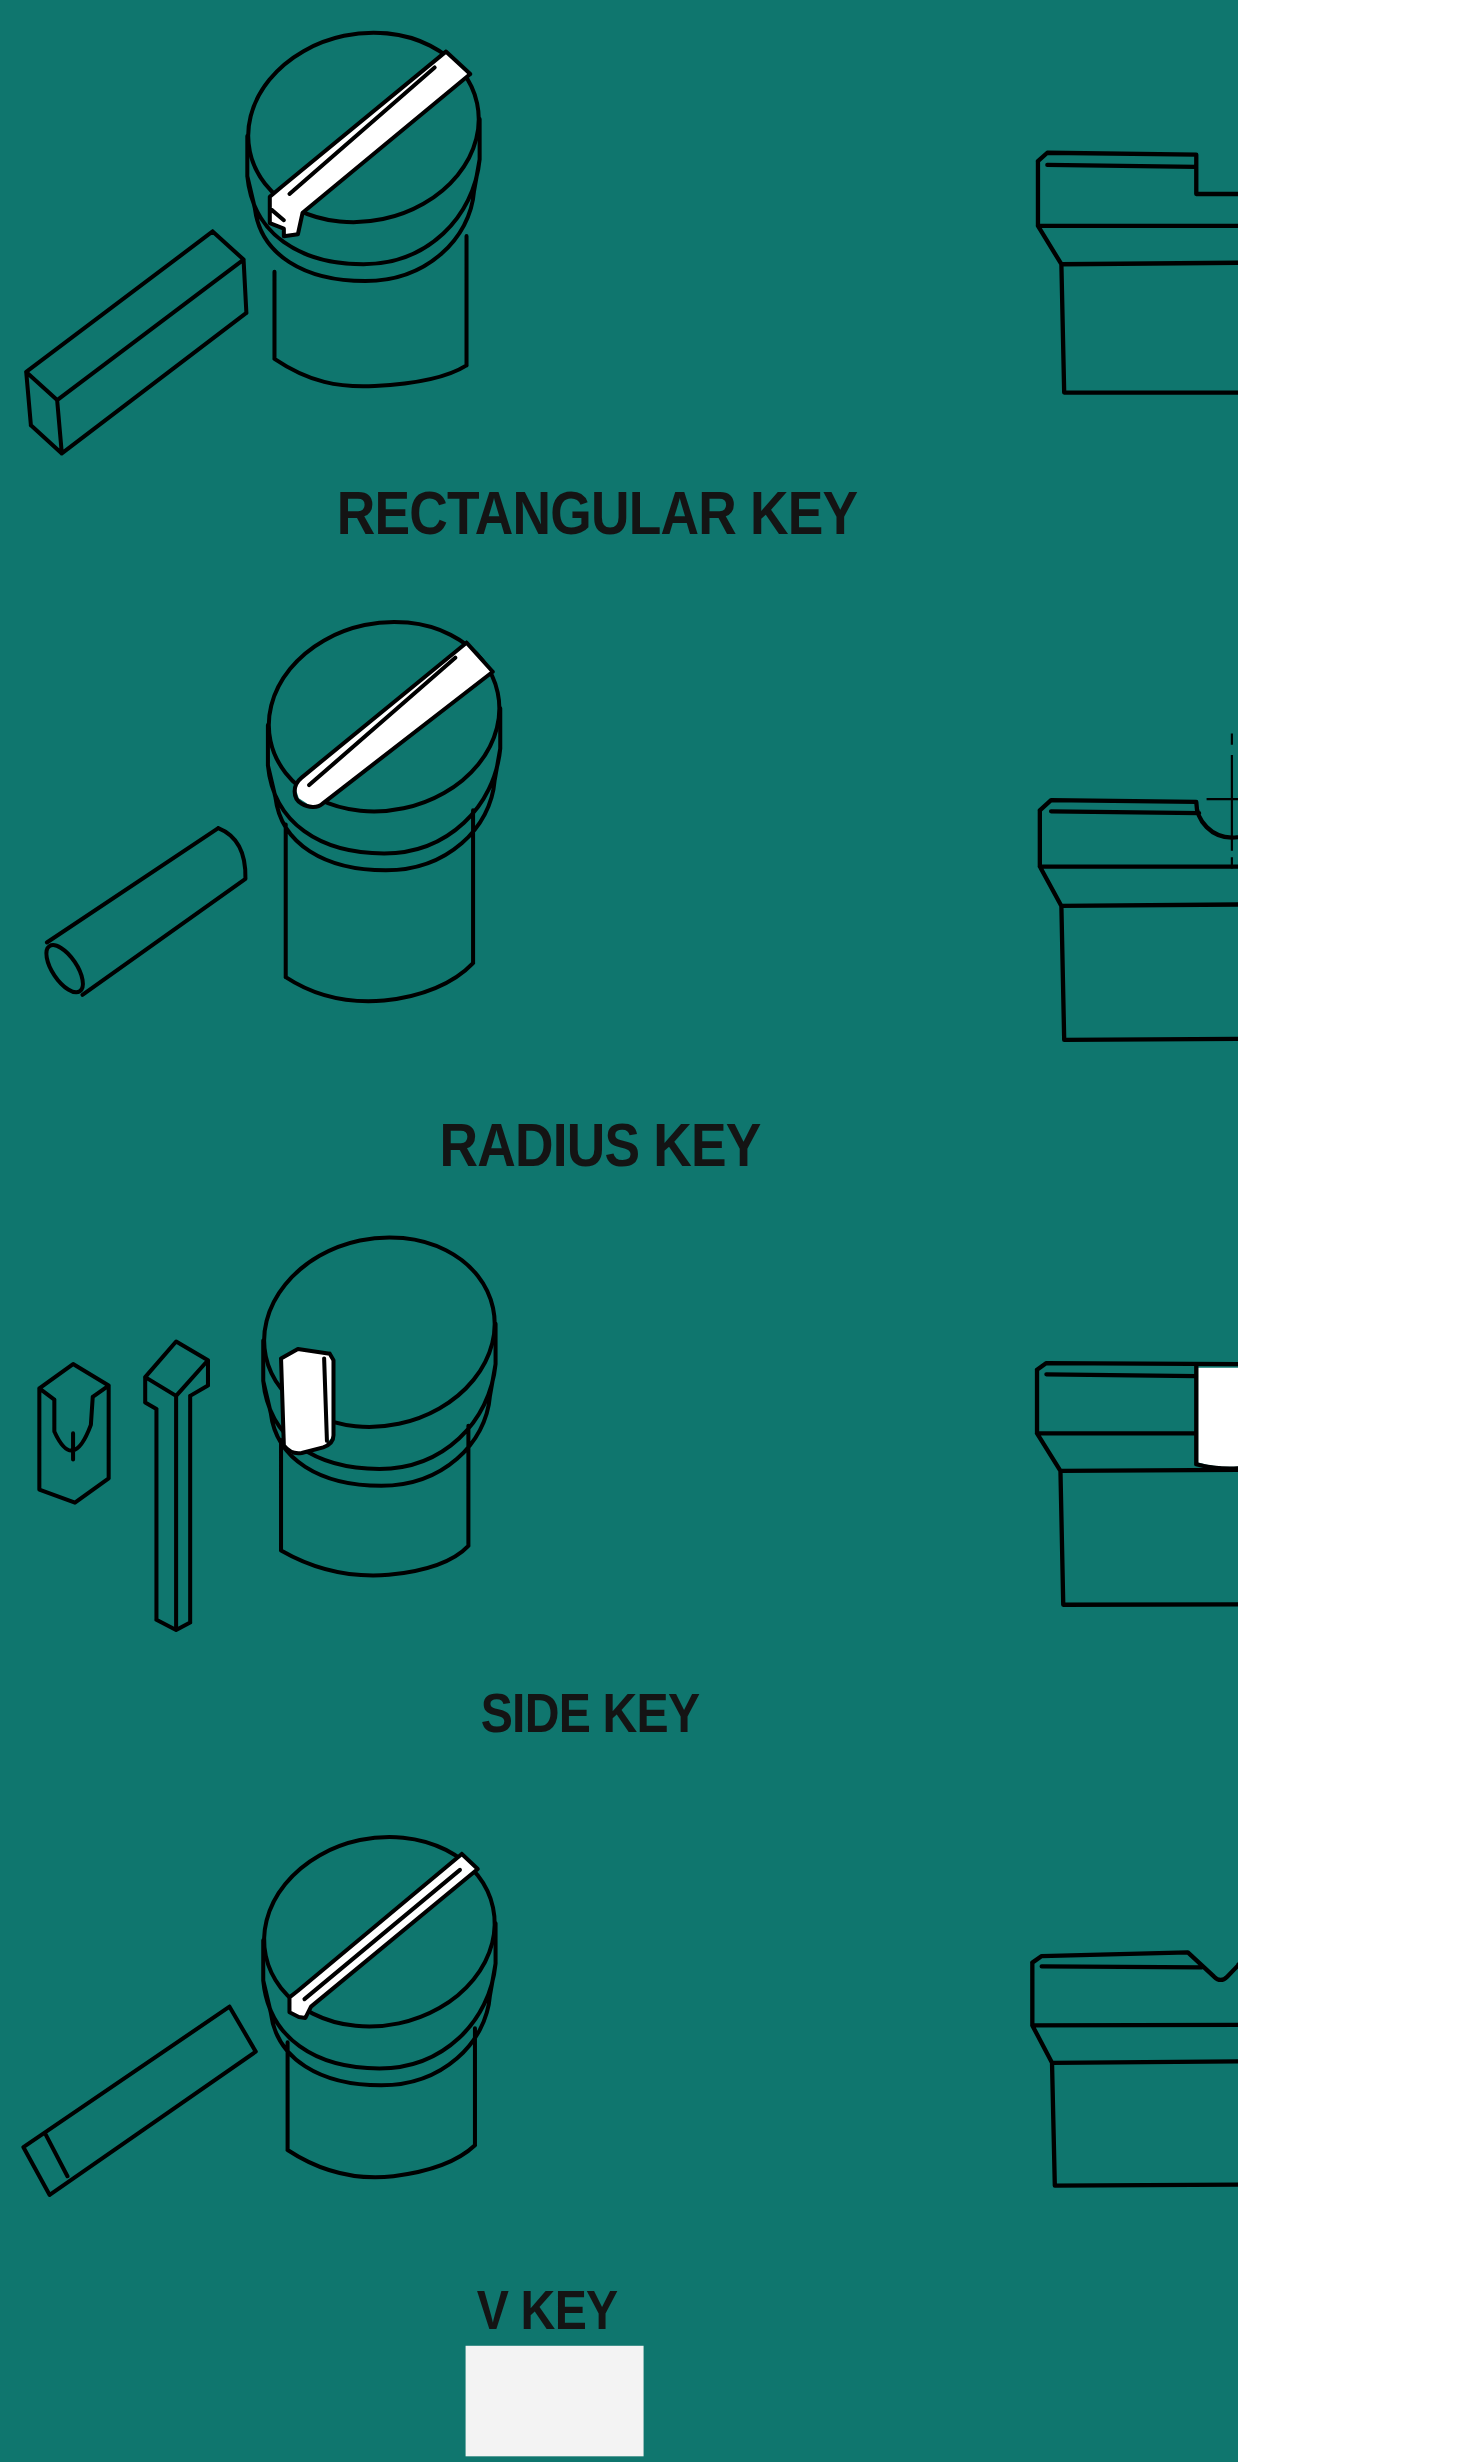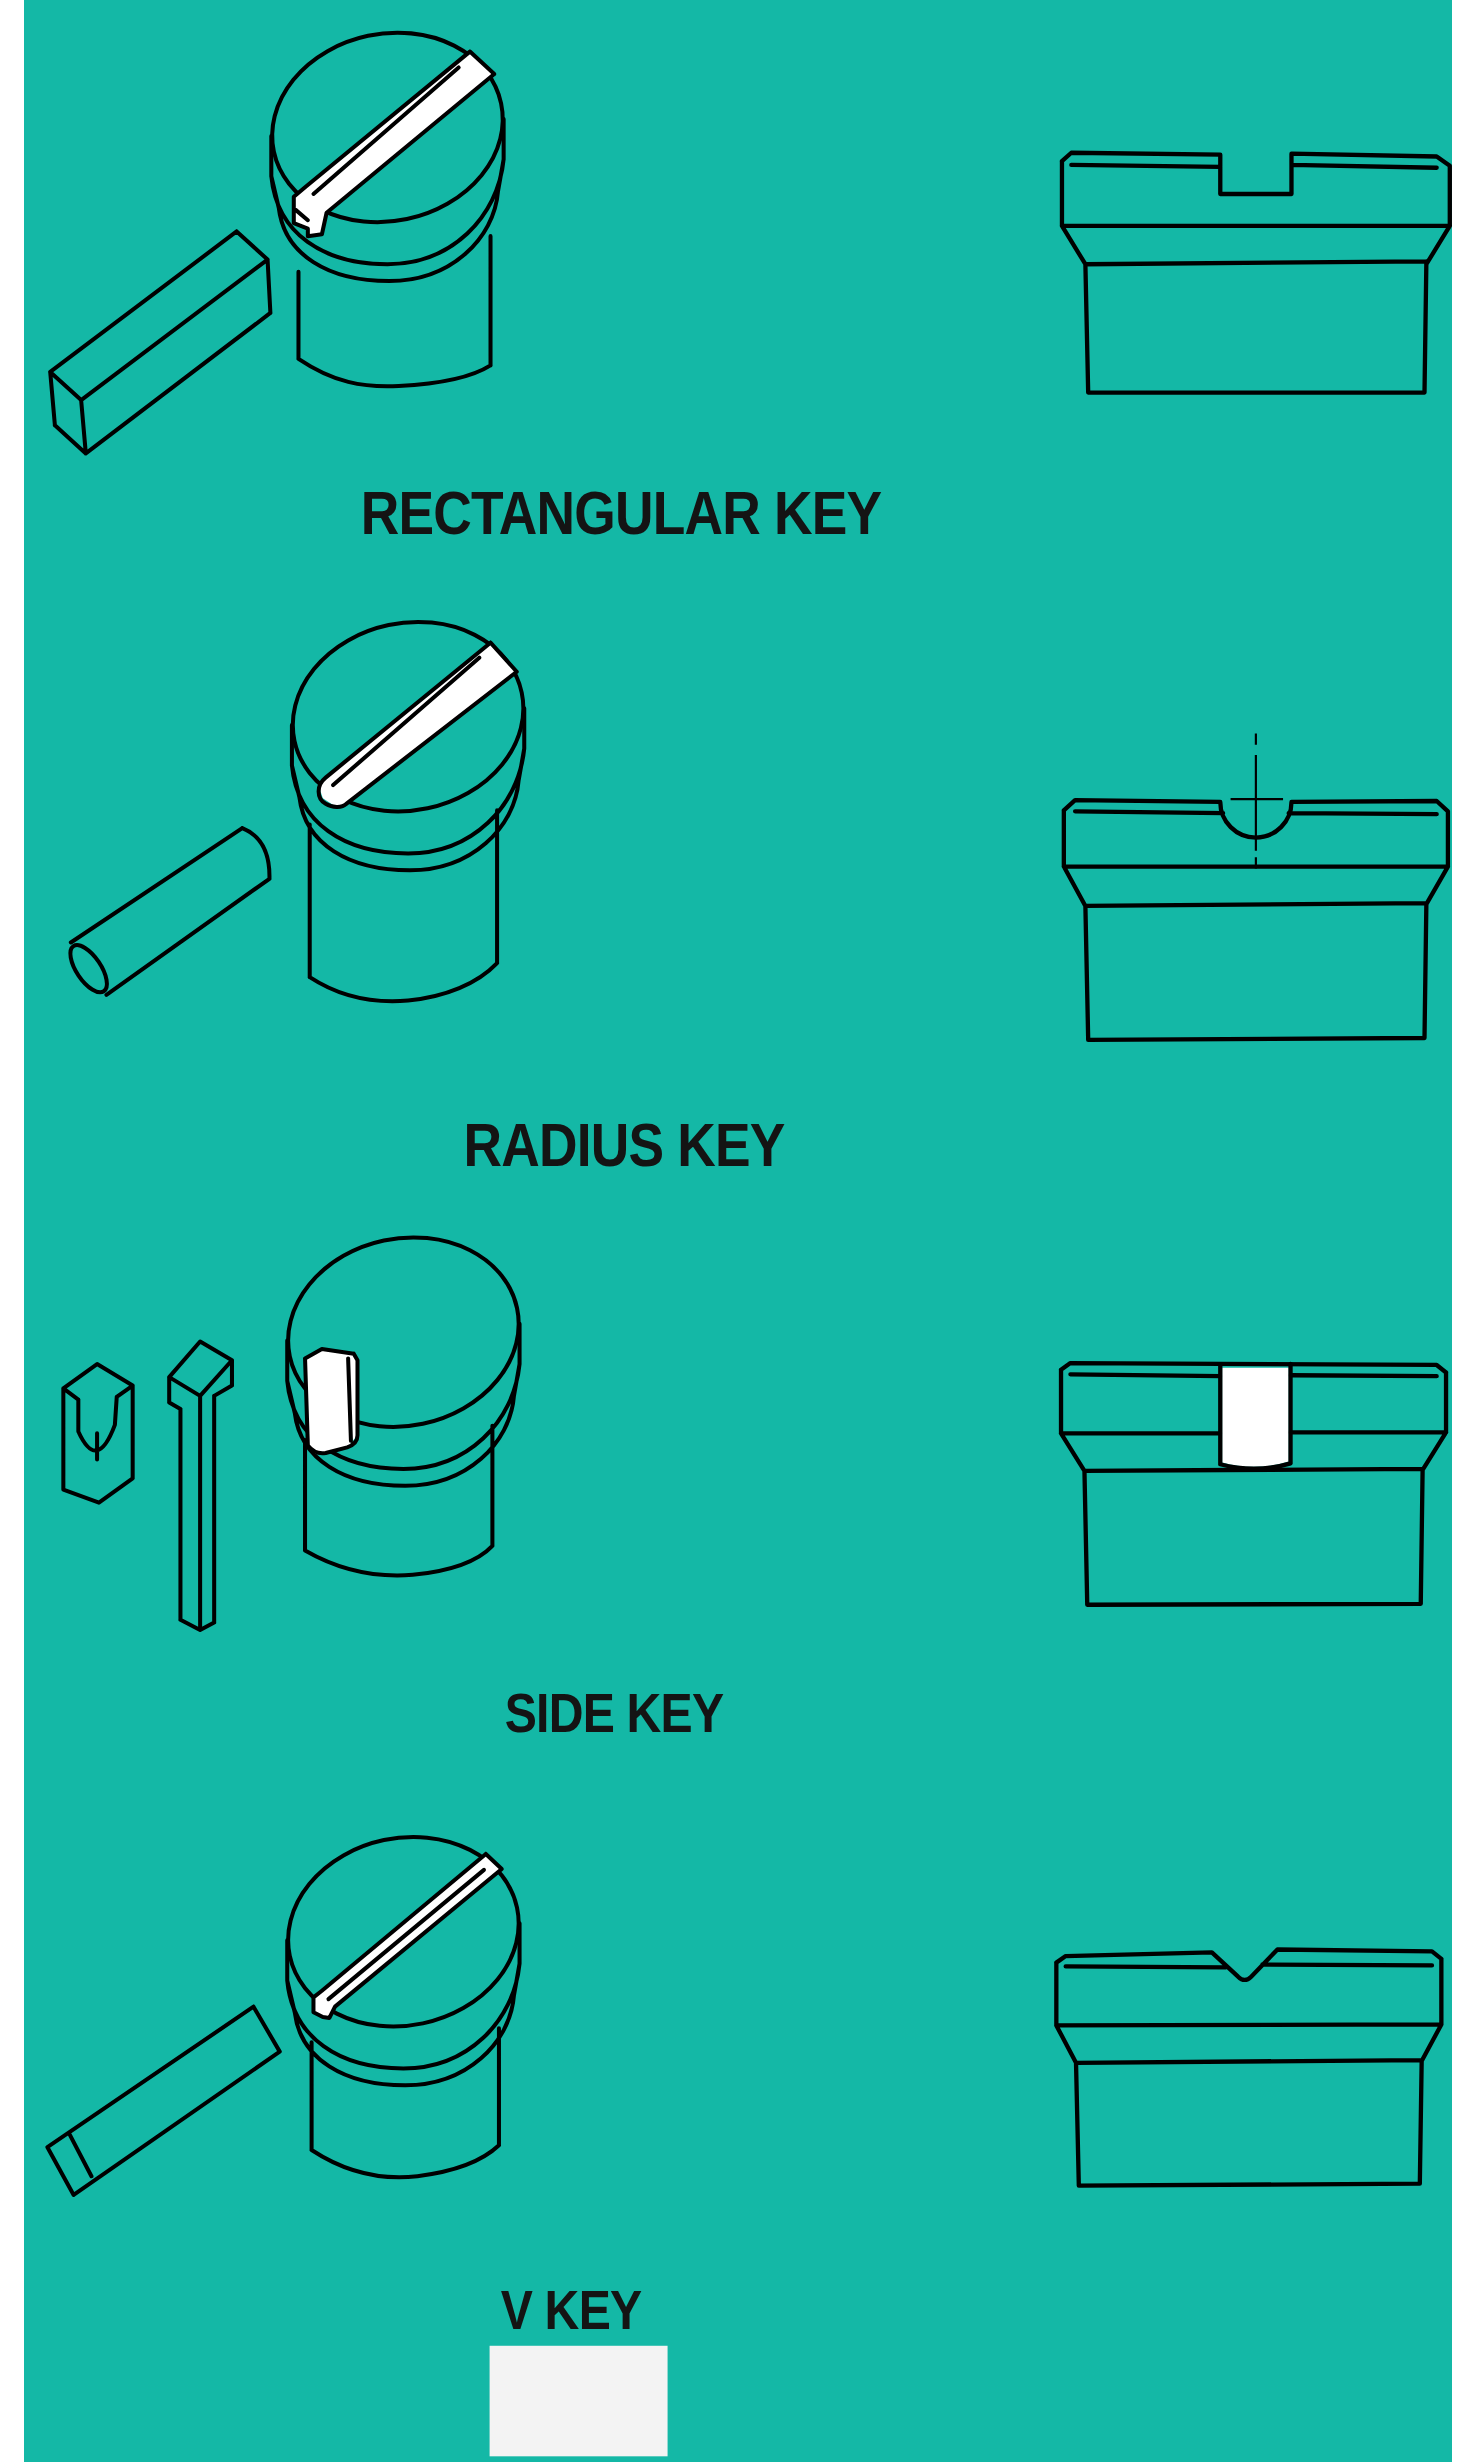--- a/index.html
+++ b/index.html
@@ -1,17 +1,17 @@
 <!DOCTYPE html>
 <html style="font-size:15px"><head>
 <meta charset="utf-8">
 <style>
   html,body{margin:0;padding:0;background:#ffffff;}
-  .stage{position:relative;width:1428px;height:2462px;background:#14b8a6;overflow:hidden;
-         font-family:"Liberation Sans", sans-serif;margin-left:24px;}
+  .stage{position:relative;width:1238px;height:2462px;background:#0f766e;overflow:hidden;
+         font-family:"Liberation Sans", sans-serif;}
   svg.diagram{position:absolute;left:0;top:0;}
   .lbl{position:absolute;white-space:nowrap;font-weight:700;color:#141414;
        letter-spacing:-0.9px;transform:translate(-50%,-50%) scaleX(0.86);}
   .lbl.big{font-size:62px;}
   .lbl.mid{font-size:56px;}
   .stroke{fill:none;stroke:#000;stroke-width:4.3;stroke-linecap:round;stroke-linejoin:round;}
   .stroke-p{fill:none;stroke:#000;stroke-width:4.6;stroke-linecap:round;stroke-linejoin:round;}
   .thin{fill:none;stroke:#000;stroke-width:2.3;stroke-linecap:butt;}
   .mask{fill:#ffffff;stroke:none;}
   .wm{fill:#f3f3f3;}

